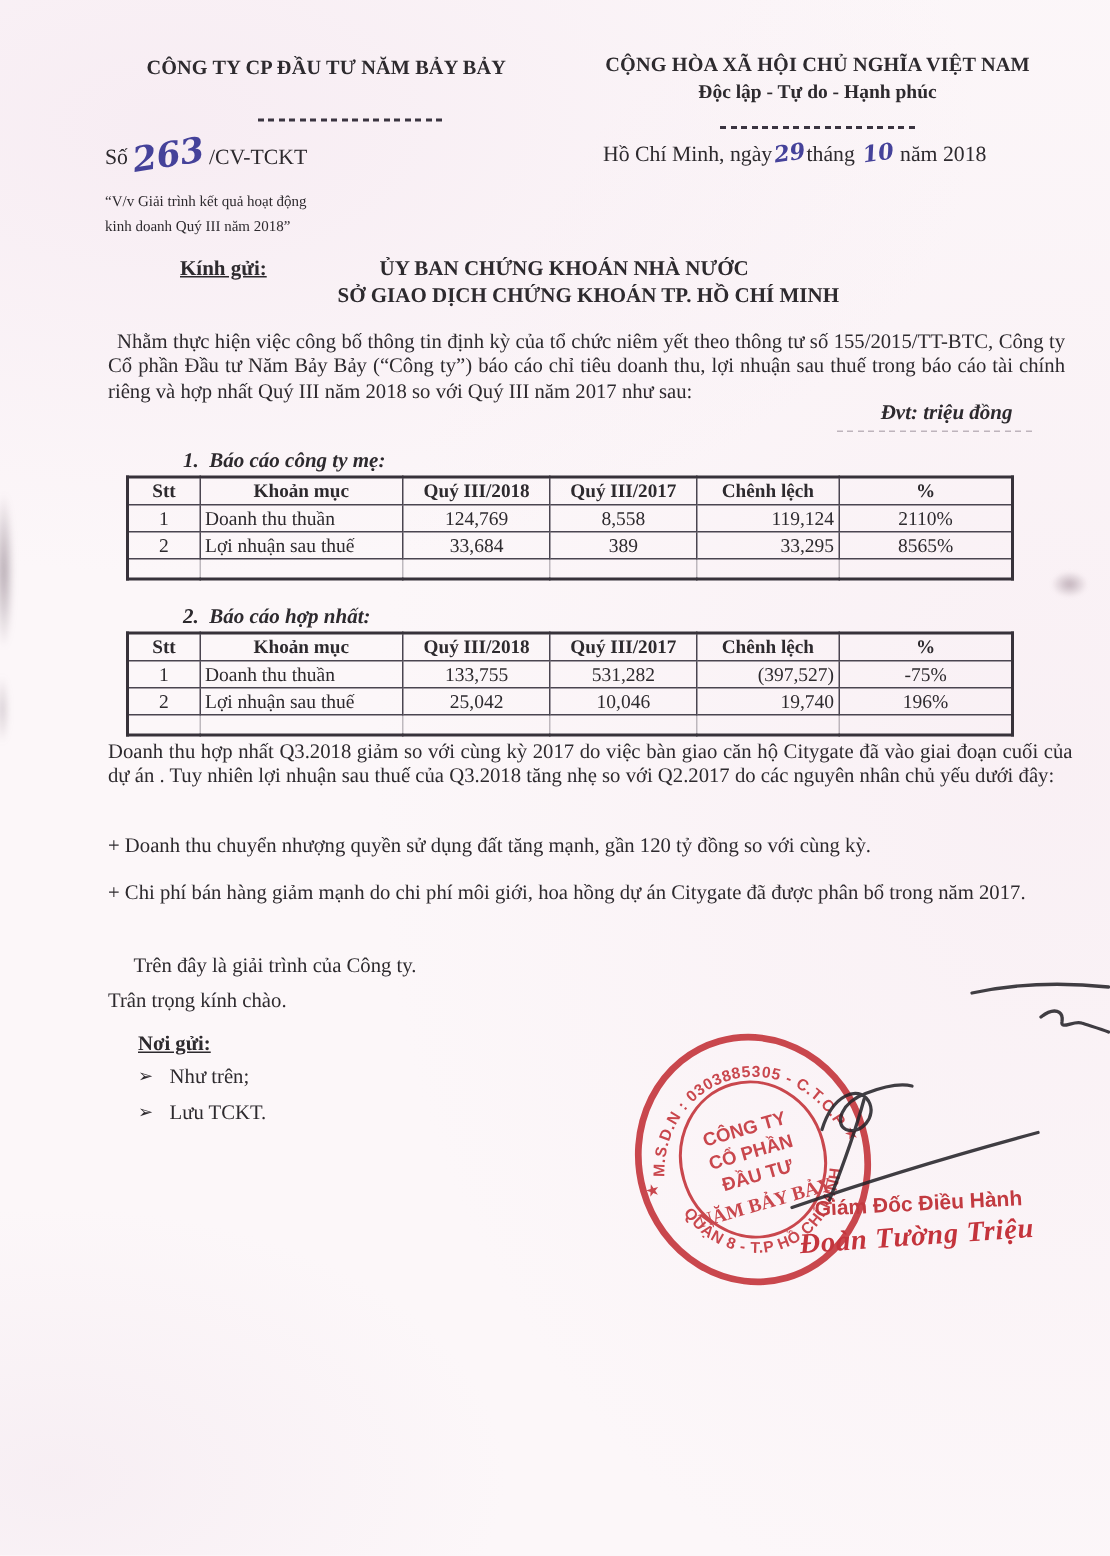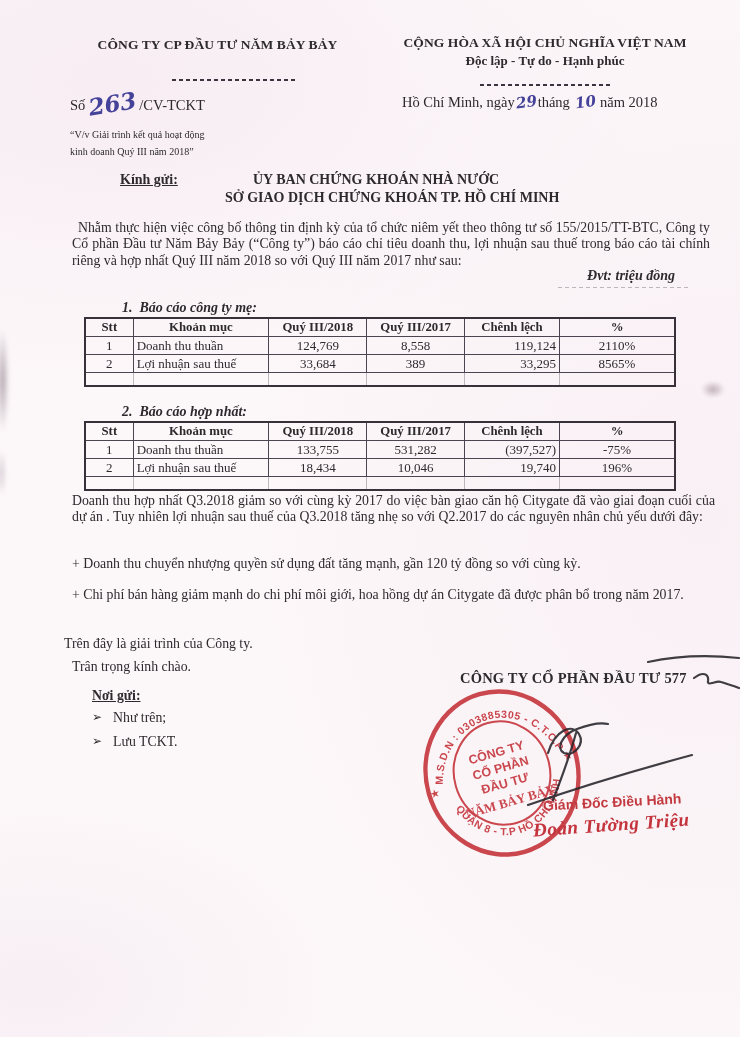--- a/index.html
+++ b/index.html
@@ -164,44 +164,43 @@
       <td class="cc">1</td>
       <td class="cl">Doanh thu thuần</td>
       <td class="cc">133,755</td>
       <td class="cc">531,282</td>
       <td class="cr">(397,527)</td>
       <td class="cc">-75%</td>
     </tr>
     <tr>
       <td class="cc">2</td>
       <td class="cl">Lợi nhuận sau thuế</td>
-      <td class="cc">18,434</td>
+      <td class="cc">25,042</td>
       <td class="cc">10,046</td>
       <td class="cr">19,740</td>
       <td class="cc">196%</td>
     </tr>
     <tr class="empty">
       <td></td>
           <td></td>
           <td></td>
           <td></td>
           <td></td>
           <td></td>
     </tr>
   </tbody>
     </table>
 
   <div class="abs para" style="left:72px;top:493px;width:643px;">Doanh thu hợp nhất Q3.2018 giảm so với cùng kỳ 2017 do việc bàn giao căn hộ Citygate đã vào giai đoạn cuối của dự án . Tuy nhiên lợi nhuận sau thuế của Q3.2018 tăng nhẹ so với Q2.2017 do các nguyên nhân chủ yếu dưới đây:</div>
   <div class="abs para" style="left:72px;top:556px;width:643px;">+ Doanh thu chuyển nhượng quyền sử dụng đất tăng mạnh, gần 120 tỷ đồng so với cùng kỳ.</div>
   <div class="abs para" style="left:72px;top:587px;width:643px;">+ Chi phí bán hàng giảm mạnh do chi phí môi giới, hoa hồng dự án Citygate đã được phân bổ trong năm 2017.</div>
 
-  <div class="abs closing" style="left:64px;top:636px;">Trên đây là giải trình của Công ty.</div>
+  <div class="abs closing" style="left:89px;top:636px;">Trên đây là giải trình của Công ty.</div>
   <div class="abs closing" style="left:72px;top:659px;">Trân trọng kính chào.</div>
 
-  <div class="abs c577" style="left:460px;top:670px;">CÔNG TY CỔ PHẦN ĐẦU TƯ 577</div>
 
   <div class="abs ng-label" style="left:92px;top:688px;">Nơi gửi:</div>
   <div class="abs ng-item" style="left:92px;top:710px;">
     <span class="arrow">➢</span><span>Như trên;</span>
   </div>
   <div class="abs ng-item" style="left:92px;top:734px;">
     <span class="arrow">➢</span><span>Lưu TCKT.</span>
   </div>
 
   <svg class="abs" style="left:418px;top:686px;" width="168" height="174" viewBox="0 0 168 174">

